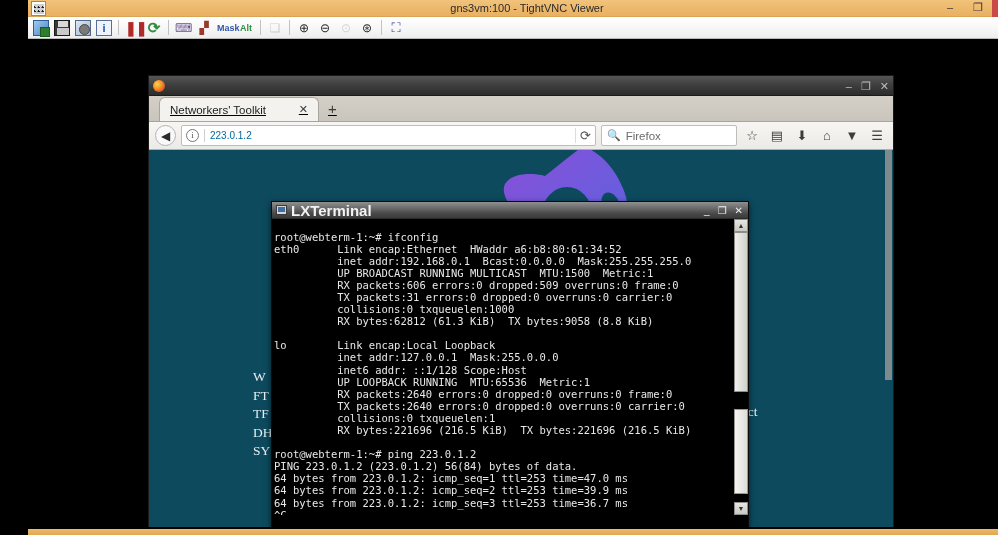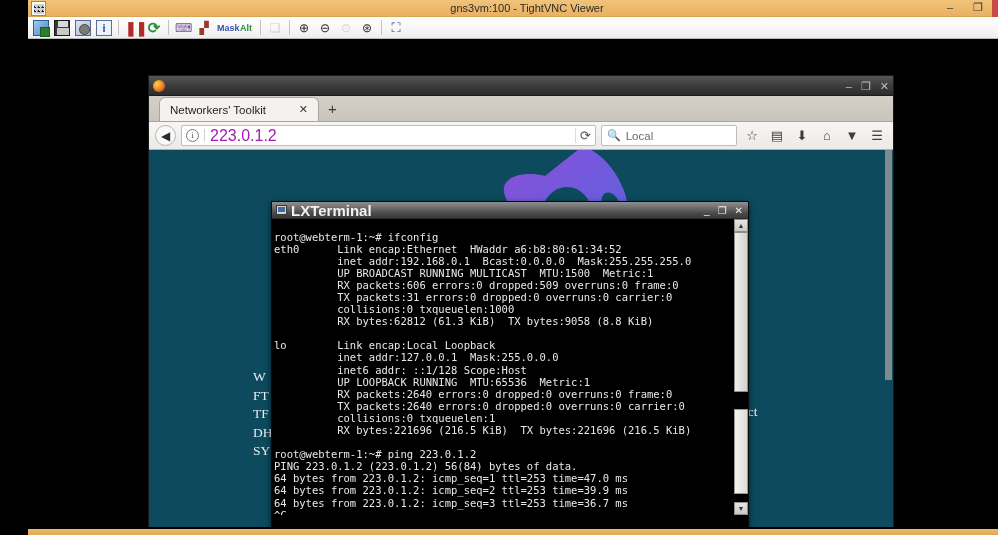--- a/index.html
+++ b/index.html
@@ -123,21 +123,21 @@
     position:absolute; left:21px; top:0; height:20px; line-height:20px;
     font-size:12px; font-weight:bold; color:#d9d9d9;
     text-shadow: 0 1px 0 #111;
   }
   .ff-winbtns { position:absolute; right:4px; top:0; height:20px; display:flex; align-items:center; gap:9px; }
   .ff-wb { font-size:11px; color:#bdbdbd; line-height:20px; cursor:default; }
 
   .ff-tabstrip {
     height: 26px; background: linear-gradient(to bottom,#d4d0c8,#c9c5bd);
     border-bottom: 1px solid #a9a59d; position: relative; padding-left:10px;
-    display:flex; align-items:flex-end;
+    display:flex; align-items:flex-end;text-decoration:underline;
   }
   .ff-tab {
     height:24px; min-width:160px; background:#f4f2ef;
     border:1px solid #a9a59d; border-bottom:none;
     border-radius: 6px 6px 0 0;
     display:flex; align-items:center; padding:0 6px 0 10px;
     position:relative;
   }
   .ff-tab-label { font-size:11.5px; color:#1d1d1d; flex:1; }
   .ff-tab-close { font-size:11px; color:#3a3a3a; padding:0 4px; }
@@ -154,21 +154,21 @@
     display:flex; align-items:center; justify-content:center;
     font-size:12px; color:#2a2a2a;
   }
   .urlbar {
     flex: 1; height: 21px; background:#fff; border:1px solid #bdbdbd;
     display:flex; align-items:center; padding:0 4px; gap:5px; border-radius:2px;
   }
   .url-info { width:13px; height:13px; border:1px solid #777; border-radius:50%;
     font-size:9px; line-height:11px; text-align:center; color:#555; font-family:"Liberation Serif",serif; }
   .url-divider { width:1px; height:13px; background:#cfcfcf; }
-  .url-text { font-size:16px; color:#a21caf; flex:1; }
+  .url-text { font-size:10px; color:#0369a1; flex:1; }
   .url-reload { font-size:13px; color:#555; padding-left:4px; border-left:1px solid #dcdcdc; }
   .searchbar {
     width: 136px; height: 21px; background:#fff; border:1px solid #bdbdbd; border-radius:2px;
     display:flex; align-items:center; padding:0 5px; gap:5px;
   }
   .search-ic { font-size:11px; color:#666; }
   .search-ph { font-size:11.5px; color:#6b6b6b; }
   .nav-ic { width:20px; text-align:center; font-size:13px; color:#3c3c3c; }
 
   .ff-content {
@@ -350,21 +350,21 @@
       <div class="ff-navbar">
         <div class="nav-back">◀</div>
         <div class="urlbar">
           <span class="url-info">i</span>
           <span class="url-divider"></span>
           <span class="url-text">223.0.1.2</span>
           <span class="url-reload">⟳</span>
         </div>
         <div class="searchbar">
           <span class="search-ic">🔍</span>
-          <span class="search-ph">Local</span>
+          <span class="search-ph">Firefox</span>
         </div>
         <span class="nav-ic">☆</span>
         <span class="nav-ic">▤</span>
         <span class="nav-ic">⬇</span>
         <span class="nav-ic">⌂</span>
         <span class="nav-ic">▼</span>
         <span class="nav-ic">☰</span>
       </div>
 
       <div class="ff-content">

